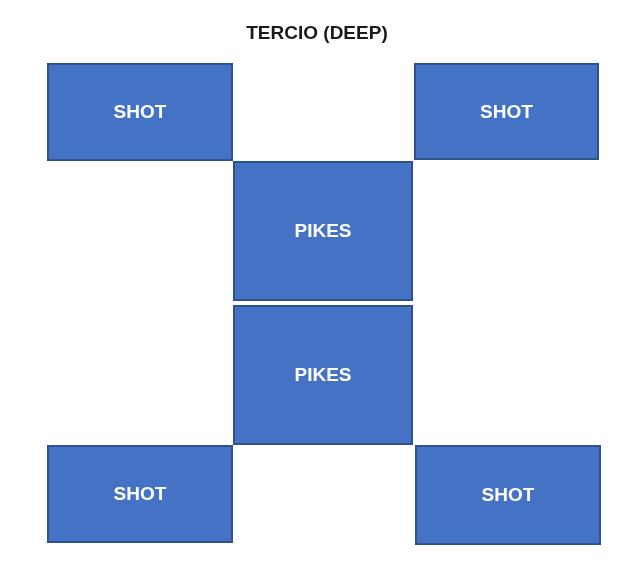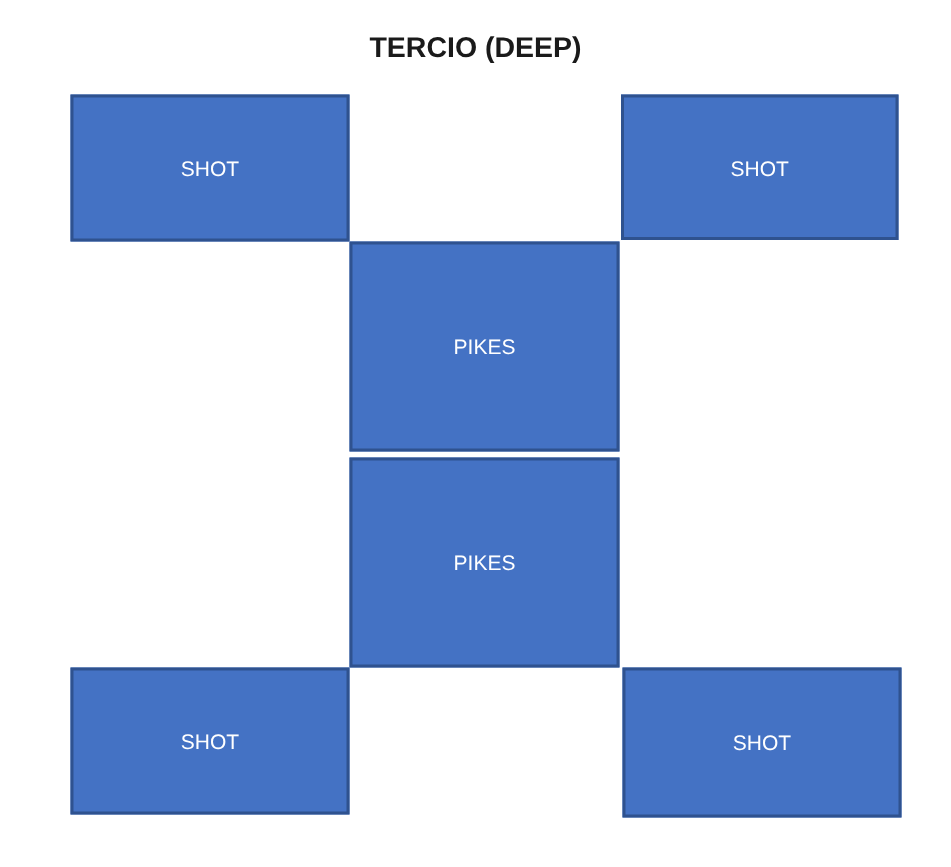--- a/index.html
+++ b/index.html
@@ -35,22 +35,22 @@
   .box {
     position: absolute;
     background: var(--box-fill);
     border: 2px solid var(--box-border);
     display: flex;
     align-items: center;
     justify-content: center;
   }
   .box-label {
     color: var(--box-text);
-    font-size: 14px;
-    font-weight: normal;
+    font-size: 19px;
+    font-weight: bold;
   }
   
   .shot-top-left     { left: 47px;  top: 63px;  width: 186px; height: 98px; }
   .shot-top-right    { left: 414px; top: 63px;  width: 185px; height: 97px; }
   .pikes-upper       { left: 233px; top: 161px; width: 180px; height: 140px; }
   .pikes-lower       { left: 233px; top: 305px; width: 180px; height: 140px; }
   .shot-bottom-left  { left: 47px;  top: 445px; width: 186px; height: 98px; }
   .shot-bottom-right { left: 415px; top: 445px; width: 186px; height: 100px; }
 </style>
 </head>

